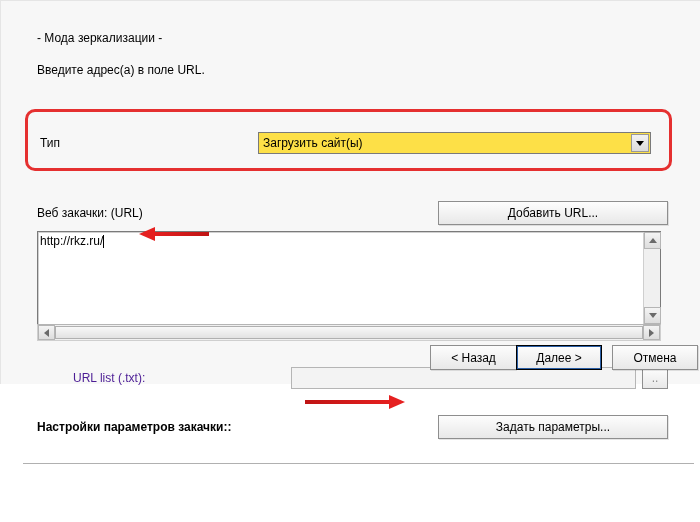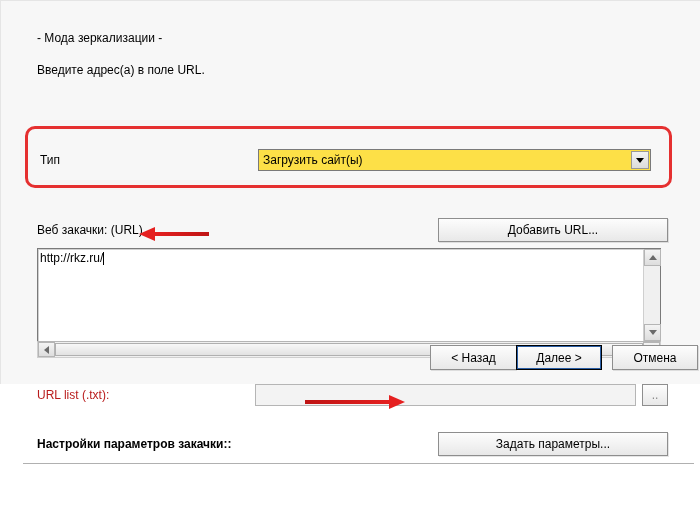--- a/index.html
+++ b/index.html
@@ -16,21 +16,21 @@
     position: relative;
     width: 700px; height: 384px;
     background: #f7f7f7;
     border-left: 1px solid #e5e5e5;
     border-top: 1px solid #e5e5e5;
   }
   .content {
     padding: 30px 32px 0 36px;
   }
   .title-row { margin-bottom: 18px; }
-  .instr-row { margin-bottom: 49px; }
+  .instr-row { margin-bottom: 32px; }
 
   .highlight-box {
     border: 3px solid #e53030;
     border-radius: 10px;
     padding: 20px 18px 14px 12px;
     margin-left: -12px;
     margin-right: -4px;
     margin-bottom: 34px;
     display: flex;
     align-items: center;
@@ -130,21 +130,21 @@
     left:17px; right:17px;
     background: linear-gradient(#f8f8f8,#e2e2e2);
     border:1px solid #b0b0b0;
   }
 
   .url-list-row {
     display:flex; align-items:center;
     margin-top: 26px;
     margin-bottom: 26px;
   }
-  .url-list-label { width: 218px; color:#b91c1c; }
+  .url-list-label { width: 218px; color:#4c1d95;margin-left:36px; }
   .url-list-input {
     flex: 1; height: 22px;
     background: #f3f3f3;
     border: 1px solid #b5b5b5;
     margin-right: 6px;
   }
   .url-list-browse {
     width: 26px; height: 22px;
     background: linear-gradient(#fdfdfd,#e8e8e8);
     border: 1px solid #8e8e8e;

